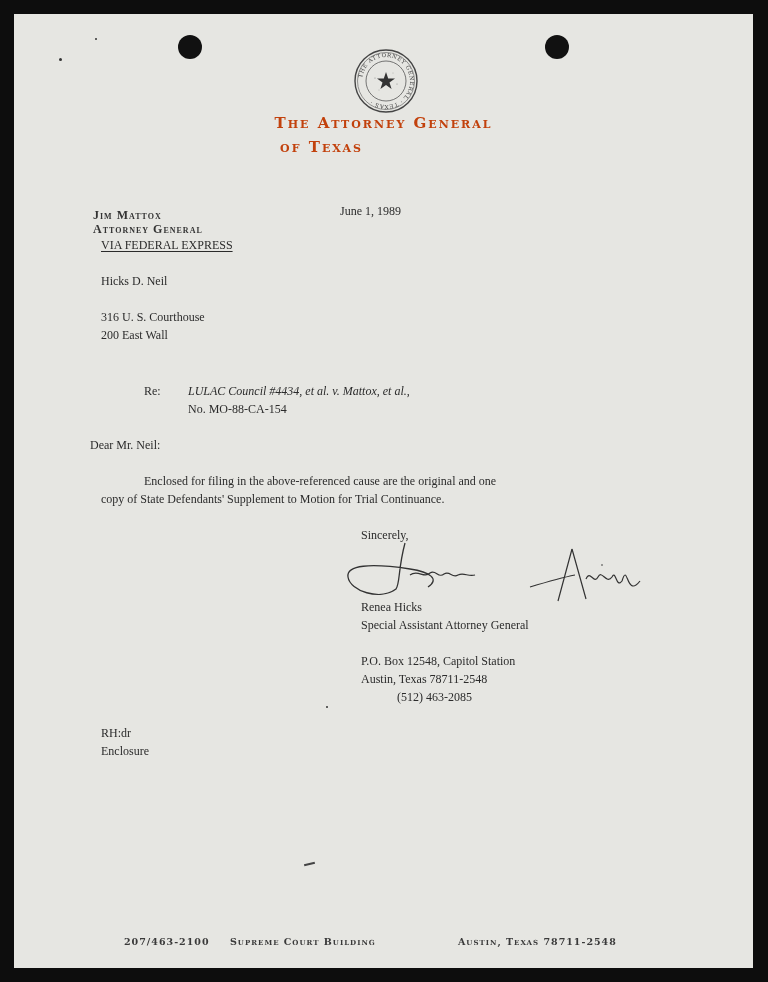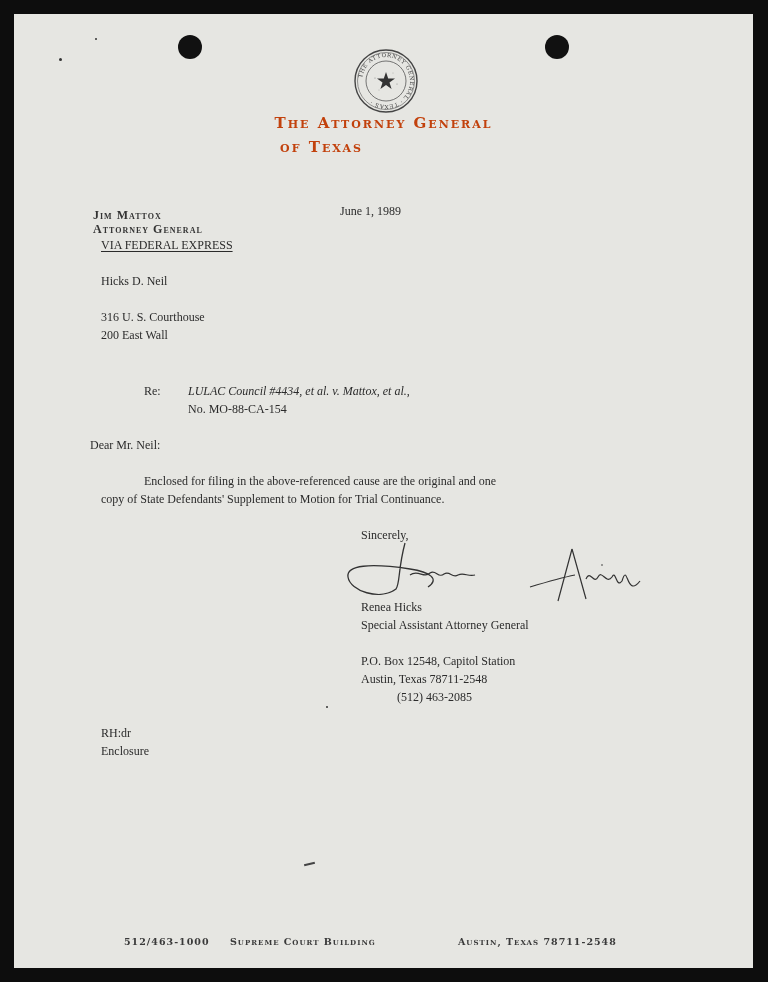--- a/index.html
+++ b/index.html
@@ -100,16 +100,16 @@
 
   <div class="abs body-text" style="left:347px; top:636px;">P.O. Box 12548, Capitol Station</div>
   <div class="abs body-text" style="left:347px; top:654px;">Austin, Texas  78711-2548</div>
   <div class="abs body-text" style="left:347px; top:672px;margin-left:36px;">(512) 463-2085</div>
 
   <div class="abs body-text" style="left:87px; top:708px;">RH:dr</div>
   <div class="abs body-text" style="left:87px; top:726px;">Enclosure</div>
 
   <div class="abs" style="left:290px; top:849px; width:11px; height:2px; background:#444; transform:rotate(-14deg);"></div>
 
-  <div class="abs footer" style="left:110px; top:922px;">512/463-1000</div>
+  <div class="abs footer" style="left:110px; top:922px;">207/463-2100</div>
   <div class="abs footer" style="left:216px; top:922px;">Supreme Court Building</div>
   <div class="abs footer" style="left:444px; top:922px;">Austin, Texas 78711-2548</div>
 </div>
 
 </body></html>

